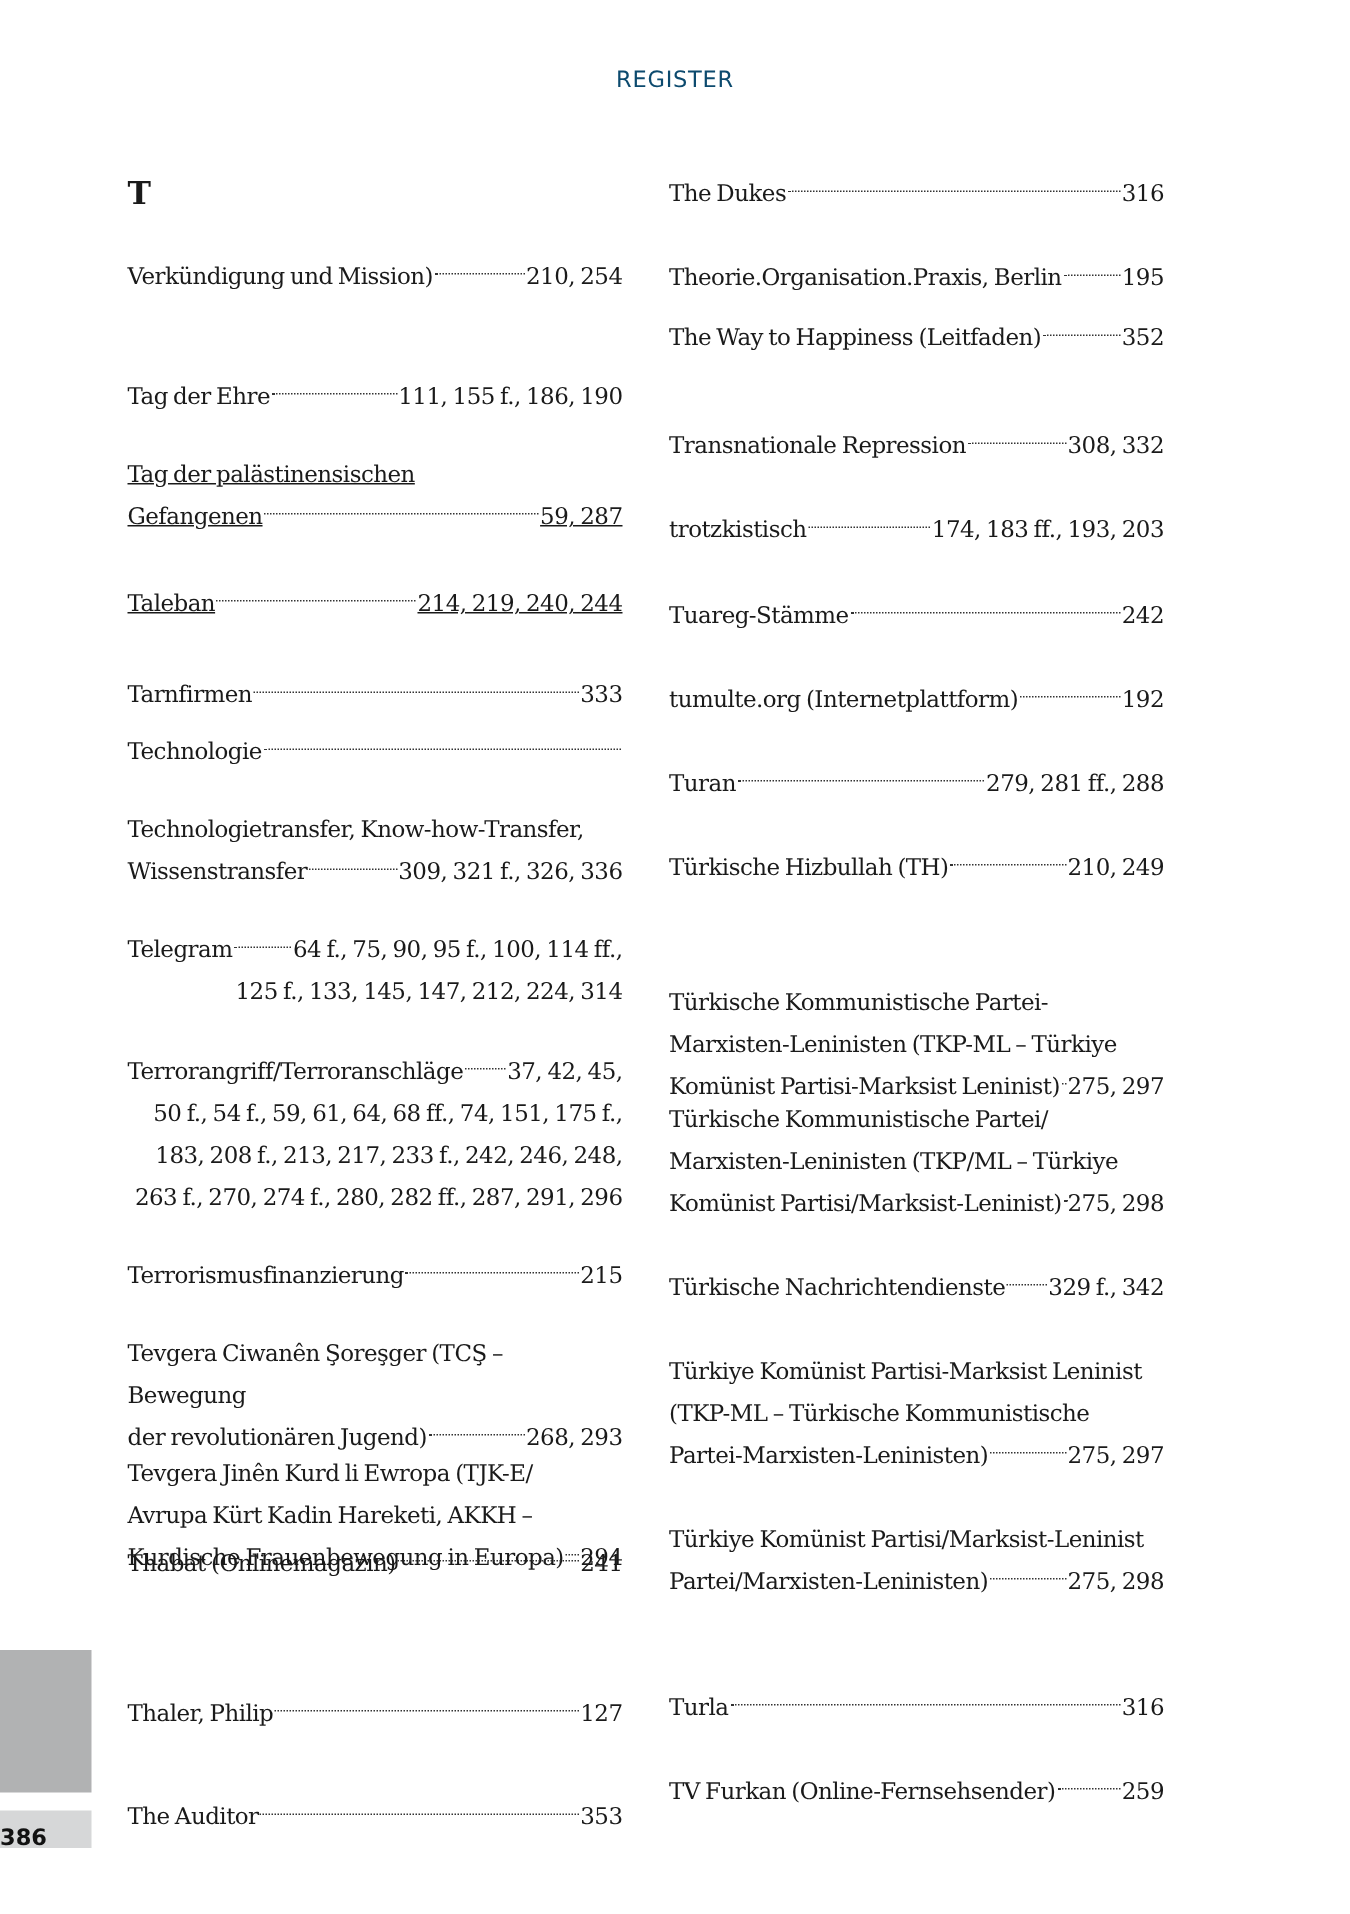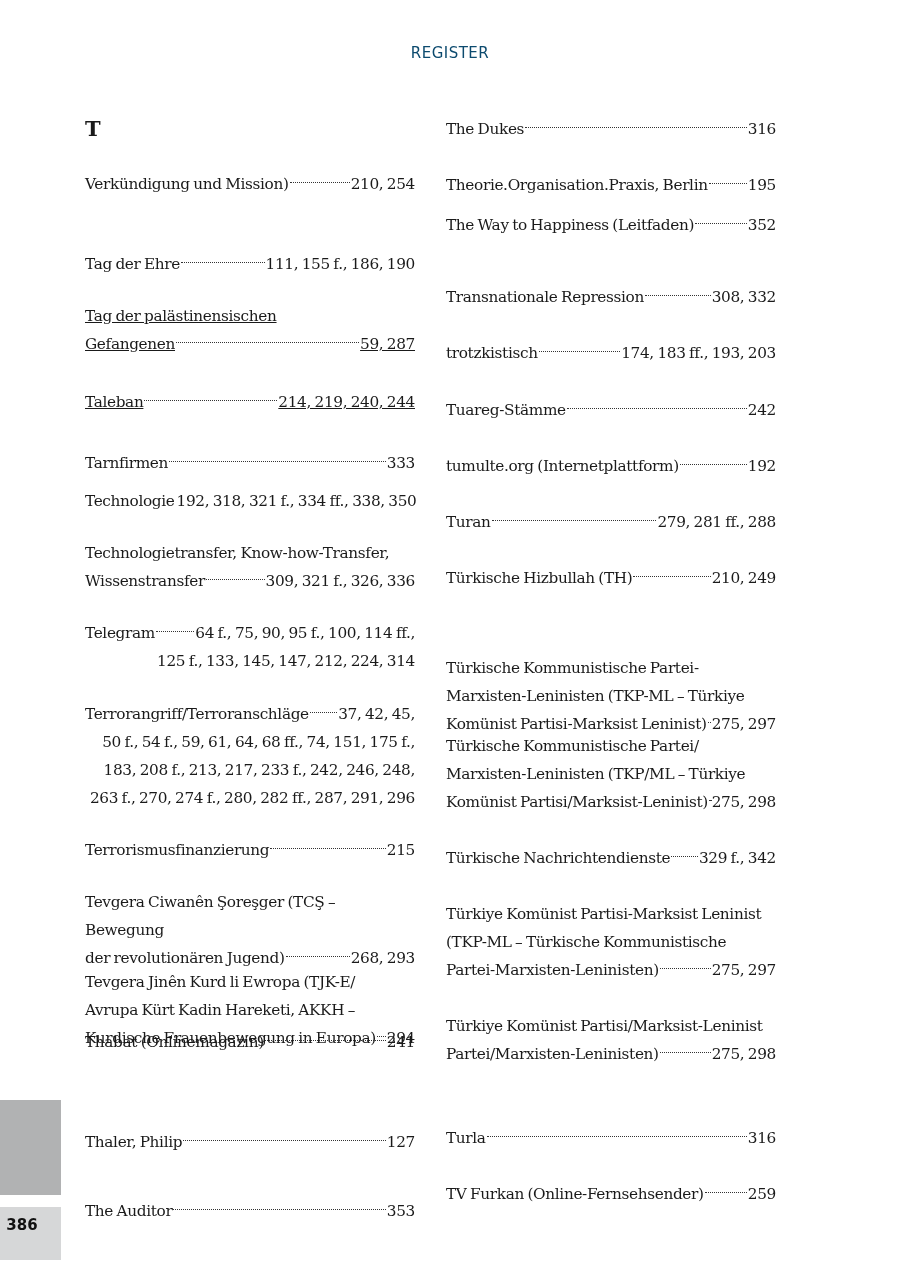--- a/index.html
+++ b/index.html
@@ -24,23 +24,23 @@
   .entry .line .dots {
     flex: 1 1 auto; overflow: hidden; margin: 0 1px; position: relative; top: -4px;
     border-bottom: 1.3px dotted #333; height: 16px;
   }
   .entry .line .pg { flex: 0 0 auto; }
   .entry .cont { text-align: right; white-space: nowrap; }
   .tab-gray {
     position: absolute; left: 0; top: 1100px; width: 61px; height: 95px; background: #b1b2b3;
   }
   .tab-page {
-    position: absolute; left: 0; top: 1207px; width: 61px; height: 53px; background: #d6d7d8;
+    position: absolute; left: 0; top: 1207px; width: 61px; height: 25px; background: #d6d7d8;
     font-family: "DejaVu Sans", "Liberation Sans", sans-serif; font-weight: bold; font-size: 15px;
-    text-align: center; line-height: 36px; box-sizing: border-box; padding-right: 17px; color: #111;
+    text-align: left; line-height: 36px; box-sizing: border-box; padding-right: 17px; color: #111;
   }
 </style>
 </head>
 <body>
 
 <div class="header">REGISTER</div>
 
 <div class="col col-left">
   <div class="letter" style="top:116px;">T</div>
   <div id="left-entries">
@@ -77,21 +77,20 @@
         <div class="line">
           <span class="txt">Tarnfirmen</span>
           <span class="dots"></span>
           <span class="pg">333</span>
         </div>
       </div>
       <div class="entry" style="top: 487px;">
         <div class="line">
           <span class="txt">Technologie</span>
           <span class="dots"></span>
-          <span class="pg">192, 318, 321 f., 334 ff., 338, 350</span>
         </div>
       </div>
       <div class="entry" style="top: 539px;">
         <div>Technologietransfer, Know-how-Transfer,</div>
         <div class="line">
           <span class="txt">Wissenstransfer</span>
           <span class="dots"></span>
           <span class="pg">309, 321 f., 326, 336</span>
         </div>
       </div>

